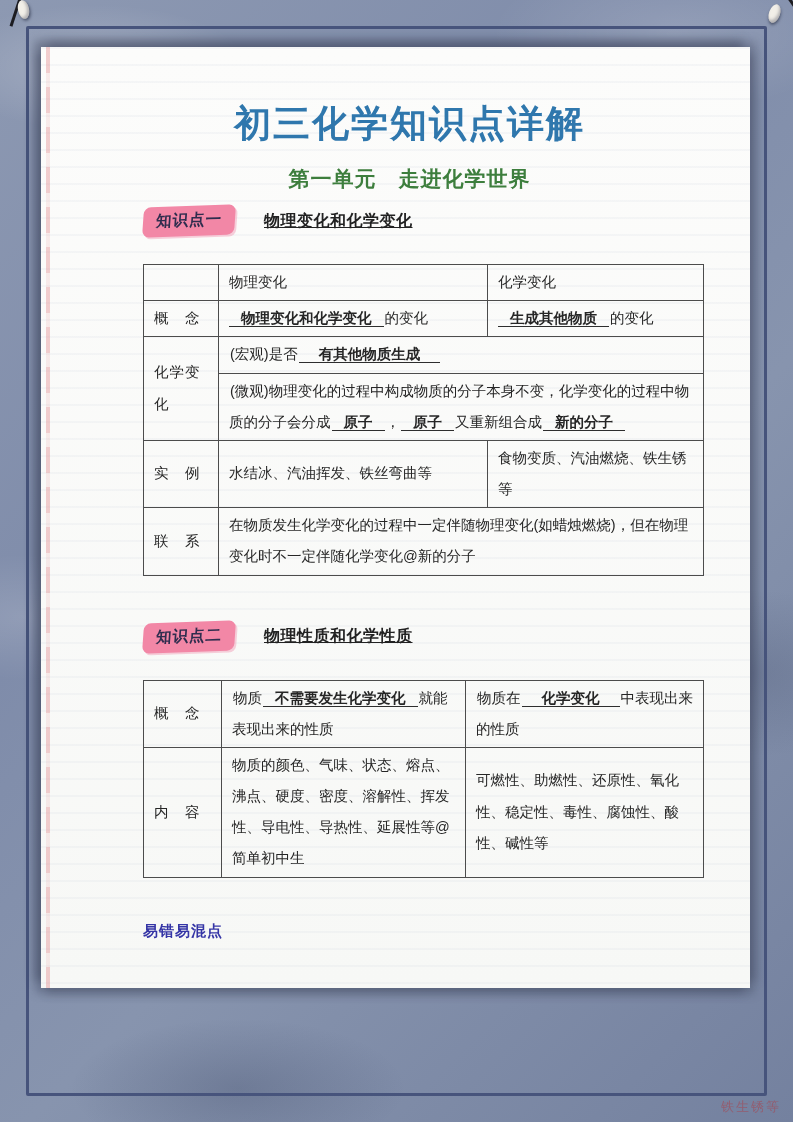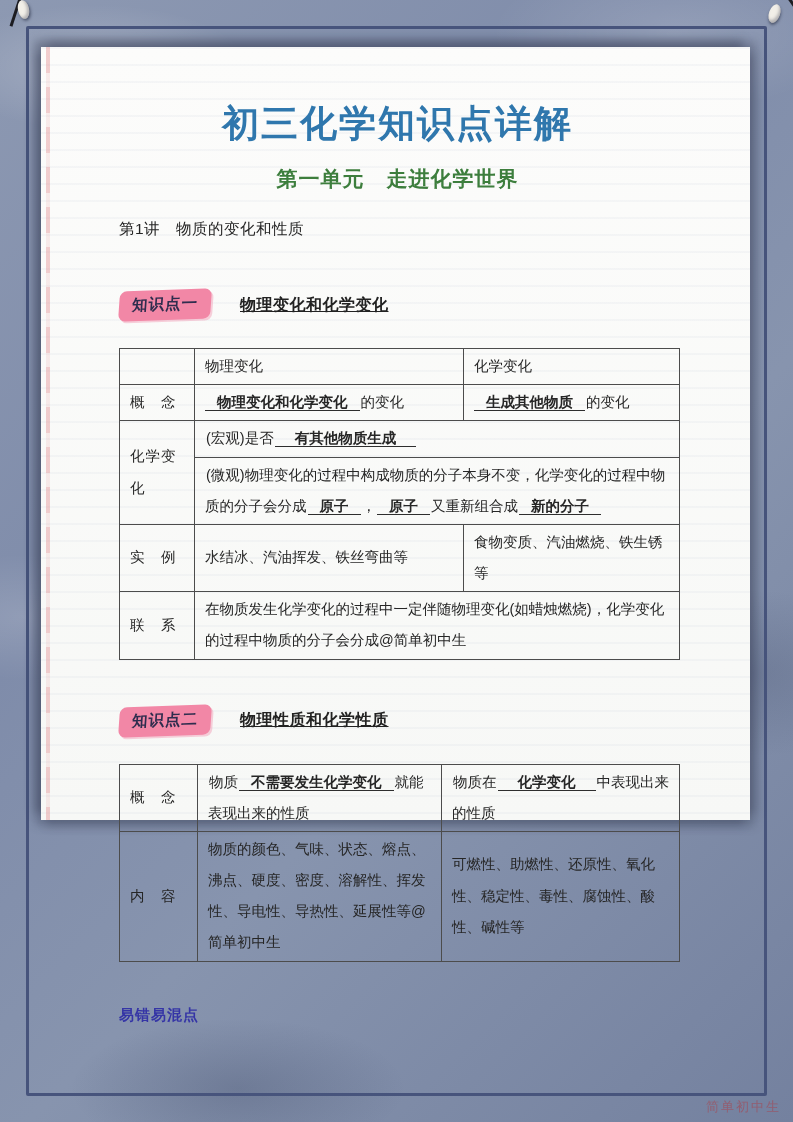--- a/index.html
+++ b/index.html
@@ -30,37 +30,38 @@
   .pin .head { position:absolute; width:11px; height:19px; background:#f2efe8; border-radius:50%;
                box-shadow: 1px 2px 3px rgba(20,25,45,.55), inset -2px -2px 3px rgba(120,120,130,.5); }
   .pin-tl { left: 18px; top: -6px; }
   .pin-tl .string { left: 2px; top: 0; transform: rotate(18deg); }
   .pin-tl .head { left: 0; top: 6px; transform: rotate(-12deg); }
   .pin-tr { right: 24px; top: -8px; }
   .pin-tr .string { left: 14px; top: 0; transform: rotate(-35deg); }
   .pin-tr .head { left: 0; top: 12px; transform: rotate(20deg); }
   
   .page {
-    position: absolute; left: 41px; top: 47px; width: 709px; height: 773px;
+    position: absolute; left: 41px; top: 47px; width: 709px; height: 941px;
     background:
       repeating-linear-gradient(180deg, rgba(205,211,222,.16) 0 2px, transparent 2px 17px),
       linear-gradient(180deg, #fcfcfb, #f7f8f6);
     box-shadow: -7px -7px 9px rgba(55,62,85,.42), 7px -6px 9px rgba(55,62,85,.30),
                 -6px 6px 8px rgba(55,62,85,.28), 5px 7px 8px rgba(55,62,85,.25);
+    padding-left: 24px;
   }
   .page::before { 
     content:""; position:absolute; left: 5px; top: 0; bottom: 0; width: 4px;
     background: repeating-linear-gradient(180deg, rgba(224,130,134,.38) 0 26px, rgba(224,130,134,.14) 26px 40px);
   }
   .content { position: relative; padding: 52px 74px 0 78px; }
   
   .doc-title { text-align: center; font-size: 37px; font-weight: 700; color: #2f77ad;
                letter-spacing: 2px; margin-bottom: 16px; }
   .doc-subtitle { text-align: center; font-size: 21px; font-weight: 700; color: #3d7e3d;
-                  letter-spacing: 1px; margin-bottom: 26px; }
+                  letter-spacing: 1px; margin-bottom: 13px; }
   .lecture { font-size: 15.5px; color: #252525; margin-bottom: 50px; letter-spacing: .5px; }
   
   .kp-row { margin-bottom: 17px; display: flex; align-items: center; }
   .kp-badge {
     display: inline-block; background: #f287a6; color: #2f2d4e;
     font-size: 15.5px; font-weight: 700; letter-spacing: 1px;
     padding: 4px 13px 5px; border-radius: 7px 7px 7px 7px;
     transform: rotate(-2deg) skewX(-6deg);
     box-shadow: 2px 2px 0 rgba(242,170,192,.55);
   }
@@ -93,21 +94,20 @@
   <div class="pin pin-tr">
     <span class="string"></span>
     <span class="head"></span>
   </div>
 
   <div class="page">
     <div class="content">
 
       <div class="doc-title">初三化学知识点详解</div>
       <div class="doc-subtitle">第一单元　走进化学世界</div>
-      <div class="lecture">第1讲　物质的变化和性质</div>
 
       <div class="kp-row">
         <span class="kp-badge">知识点一</span>
         <span class="kp-heading">物理变化和化学变化</span>
       </div>
 
       <table class="ktable">
         <colgroup>
             <col style="width:75px">
             <col style="width:269px">
@@ -139,21 +139,21 @@
             <span class="seg">(微观)物理变化的过程中构成物质的分子本身不变，化学变化的过程中物质的分子会分成</span><span class="blank">原子</span><span class="seg">，</span><span class="blank">原子</span><span class="seg">又重新组合成</span><span class="blank">新的分子</span>
           </td>
         </tr>
         <tr>
           <td class="lbl">实　例</td>
           <td>水结冰、汽油挥发、铁丝弯曲等</td>
           <td>食物变质、汽油燃烧、铁生锈等</td>
         </tr>
         <tr>
           <td class="lbl">联　系</td>
-          <td colspan="2">在物质发生化学变化的过程中一定伴随物理变化(如蜡烛燃烧)，化学变化的过程中物质的分子会分成@简单初中生</td>
+          <td colspan="2">在物质发生化学变化的过程中一定伴随物理变化(如蜡烛燃烧)，但在物理变化时不一定伴随化学变化@新的分子</td>
         </tr>
         </tbody>
       </table>
 
       <div class="kp-row sec2">
         <span class="kp-badge">知识点二</span>
         <span class="kp-heading">物理性质和化学性质</span>
       </div>
 
       <table class="ktable">
@@ -178,14 +178,14 @@
           <td>可燃性、助燃性、还原性、氧化性、稳定性、毒性、腐蚀性、酸性、碱性等</td>
         </tr>
         </tbody>
       </table>
 
       <div class="err-note">易错易混点</div>
 
     </div>
   </div>
 
-  <div class="watermark">简单初中生</div>
+  <div class="watermark">铁生锈等</div>
 </div>
 
 </body></html>

